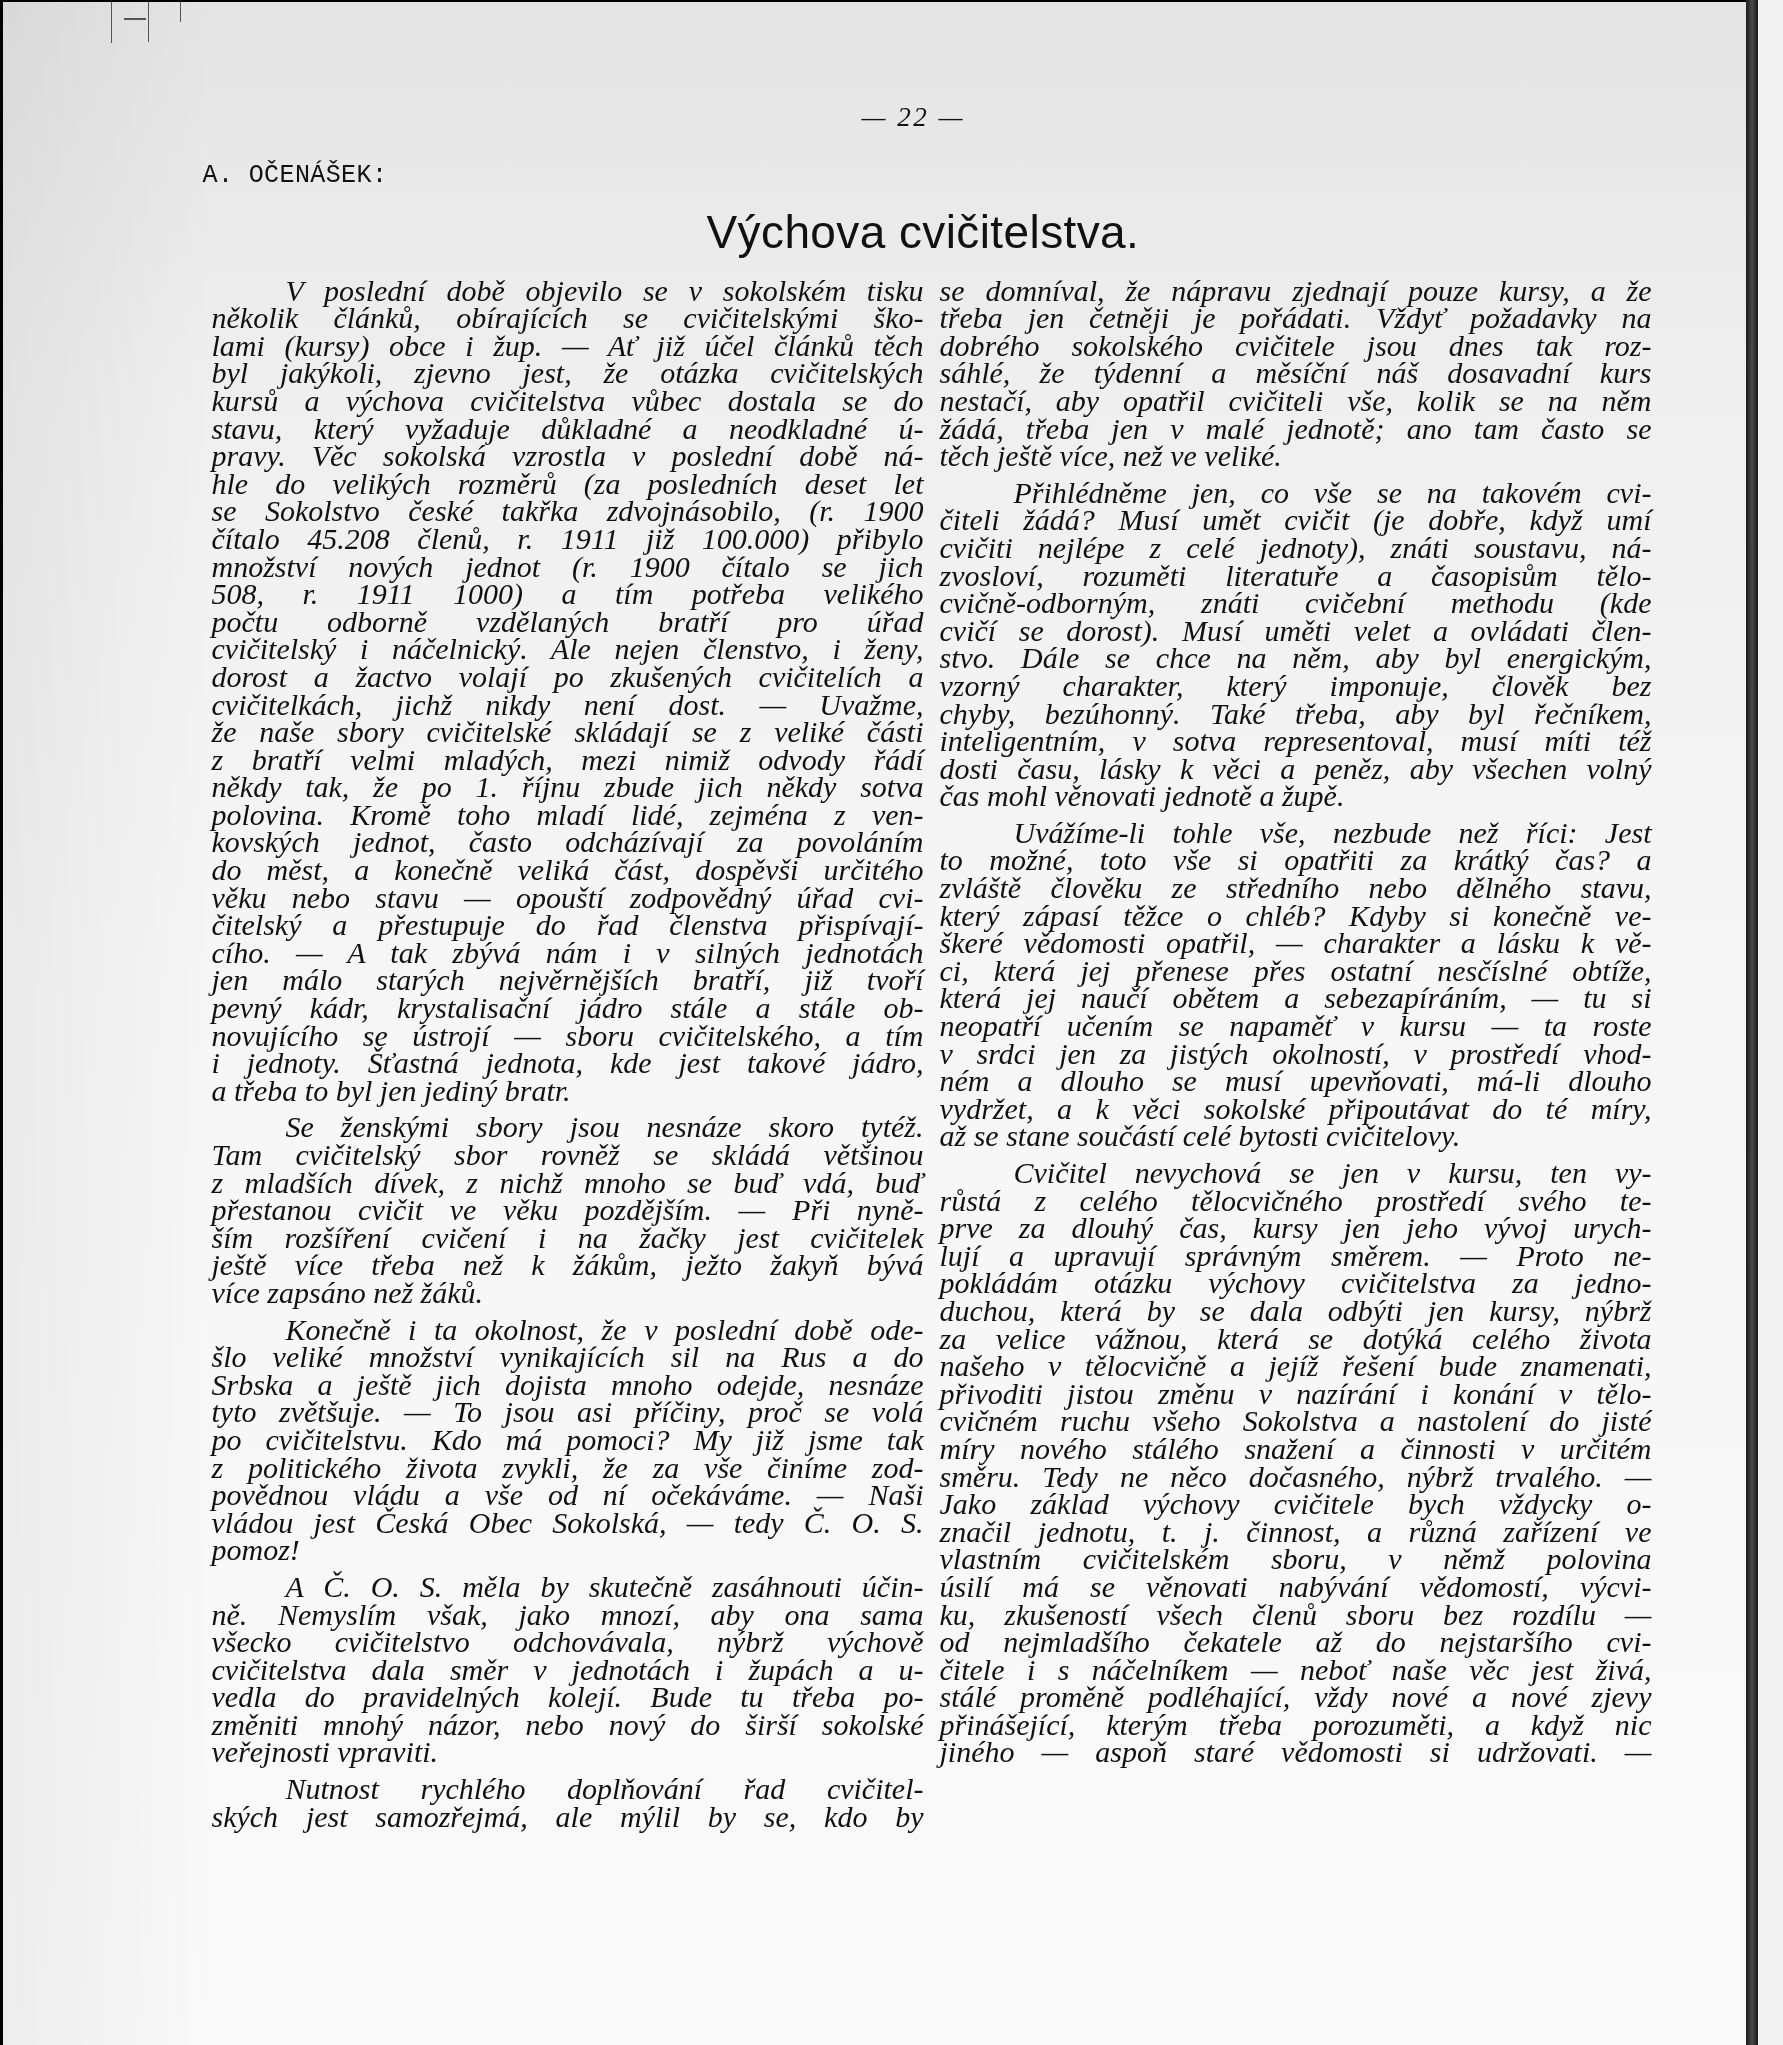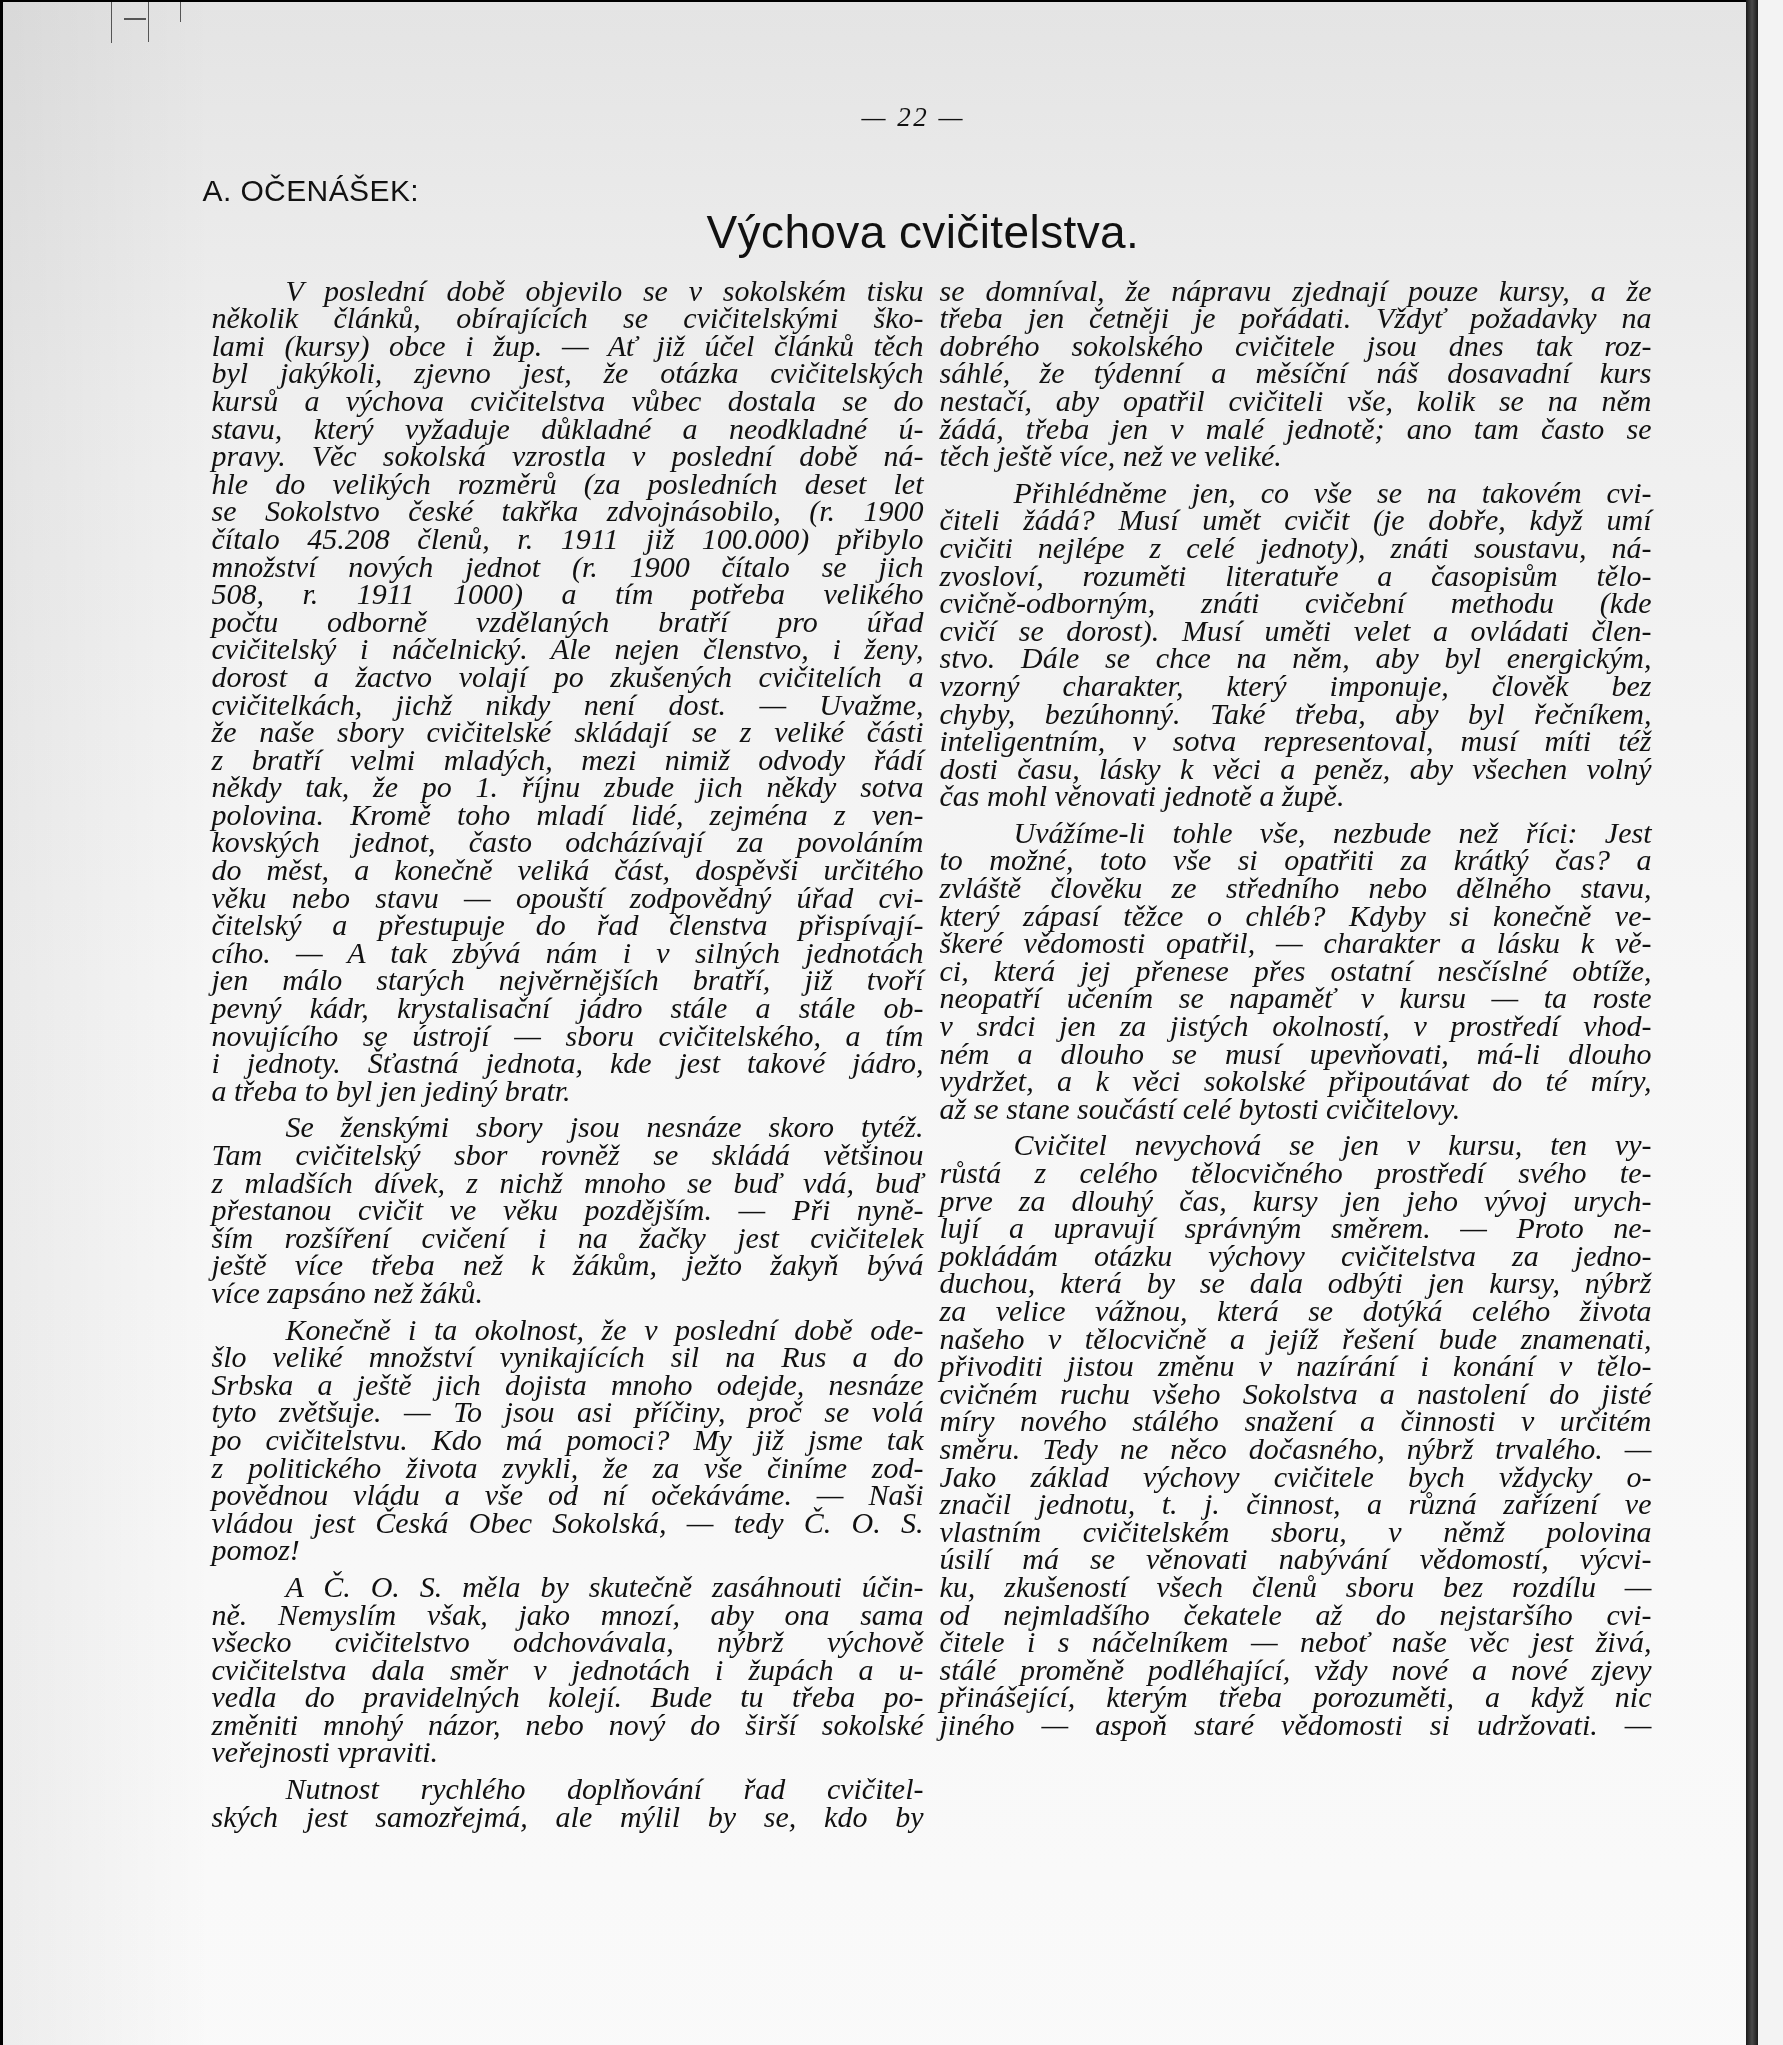--- a/index.html
+++ b/index.html
@@ -27,23 +27,23 @@
     background:#f3f3f3;
   }
   .scan-mark {
     position:absolute; background:#555;
   }
   .page-number {
     position:absolute; left:859px; top:100px; width:147px; 
     font-size:27px; font-style:italic; letter-spacing:2.5px;
   }
   .author {
-    position:absolute; left:200px; top:172px;
-    font-family:Liberation Sans, sans-serif;
-    font-size:30px; letter-spacing:0.4px;
+    position:absolute; left:200px; top:159px;
+    font-family:Liberation Mono, monospace;
+    font-size:25px; letter-spacing:0.4px;
   }
   .title {
     position:absolute; left:704px; top:203px;
     font-family:"Liberation Sans", "DejaVu Sans", sans-serif;
     font-size:46px; letter-spacing:0.4px;
   }
   .column {
     position:absolute; top:275px; width:712px;
     font-size:30px; line-height:27.6px;font-style:italic;
   }
@@ -152,20 +152,21 @@
       <span class="line">inteligentním, v sotva representoval, musí míti též</span>
       <span class="line">dosti času, lásky k věci a peněz, aby všechen volný</span>
       <span class="line last">čas mohl věnovati jednotě a župě.</span>
       <span class="gap"></span>
       <span class="line indent">Uvážíme-li tohle vše, nezbude než říci: Jest</span>
       <span class="line">to možné, toto vše si opatřiti za krátký čas? a</span>
       <span class="line">zvláště člověku ze středního nebo dělného stavu,</span>
       <span class="line">který zápasí těžce o chléb? Kdyby si konečně ve-</span>
       <span class="line">škeré vědomosti opatřil, — charakter a lásku k vě-</span>
       <span class="line">ci, která jej přenese přes ostatní nesčíslné obtíže,</span>
+      <span class="line">která jej naučí obětem a sebezapíráním, — tu si</span>
       <span class="line">neopatří učením se napaměť v kursu — ta roste</span>
       <span class="line">v srdci jen za jistých okolností, v prostředí vhod-</span>
       <span class="line">ném a dlouho se musí upevňovati, má-li dlouho</span>
       <span class="line">vydržet, a k věci sokolské připoutávat do té míry,</span>
       <span class="line last">až se stane součástí celé bytosti cvičitelovy.</span>
       <span class="gap"></span>
       <span class="line indent">Cvičitel nevychová se jen v kursu, ten vy-</span>
       <span class="line">růstá z celého tělocvičného prostředí svého te-</span>
       <span class="line">prve za dlouhý čas, kursy jen jeho vývoj urych-</span>
       <span class="line">lují a upravují správným směrem. — Proto ne-</span>

